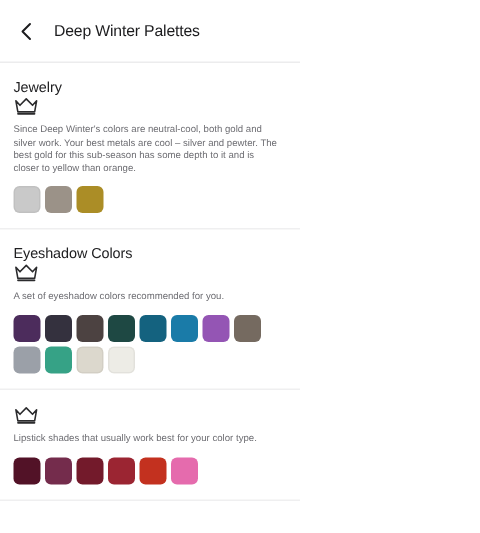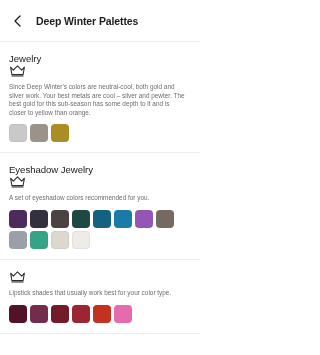--- a/index.html
+++ b/index.html
@@ -34,21 +34,21 @@
     height: 22px;
     display: flex;
     align-items: center;
     justify-content: center;
     cursor: pointer;
     flex: 0 0 auto;
   }
   .back-btn svg { display: block; }
   .header-title {
     font-size: 10.5px;
-    font-weight: 700;
+    font-weight: 400;
     color: #1c1c1e;
     letter-spacing: -0.1px;
     margin-left: 11px;
     white-space: nowrap;
   }
 
   
   .content {
     height: 312px;
     overflow: hidden;
@@ -145,21 +145,21 @@
       <div class="section-desc">Since Deep Winter's colors are neutral-cool, both gold and silver work. Your best metals are cool – silver and pewter. The best gold for this sub-season has some depth to it and is closer to yellow than orange.</div>
       <div class="swatch-grid">
         <div class="swatch light" style="background: rgb(201, 201, 201);"></div>
         <div class="swatch" style="background: rgb(155, 146, 136);"></div>
         <div class="swatch" style="background: rgb(171, 141, 38);"></div>
       </div>
     </div>
 
     <div class="section">
       <div class="section-head">
-        <div class="section-title">Eyeshadow Jewelry</div>
+        <div class="section-title">Eyeshadow Colors</div>
         <div class="crown-icon">
           <svg width="17" height="13" viewBox="0 0 17 13" fill="none">
             <path d="M1.6 3.2L4.3 6.2L8.5 1.9L12.7 6.2L15.4 3.2L14.1 10.6H2.9L1.6 3.2Z" stroke="#2b2b2d" stroke-width="1.05" stroke-linejoin="round" stroke-linecap="round"></path>
             <path d="M2.9 11.9H14.1" stroke="#2b2b2d" stroke-width="1.05" stroke-linecap="round"></path>
           </svg>
         </div>
       </div>
       <div class="section-desc">A set of eyeshadow colors recommended for you.</div>
       <div class="swatch-grid">
         <div class="swatch" style="background: rgb(76, 44, 92);"></div>

